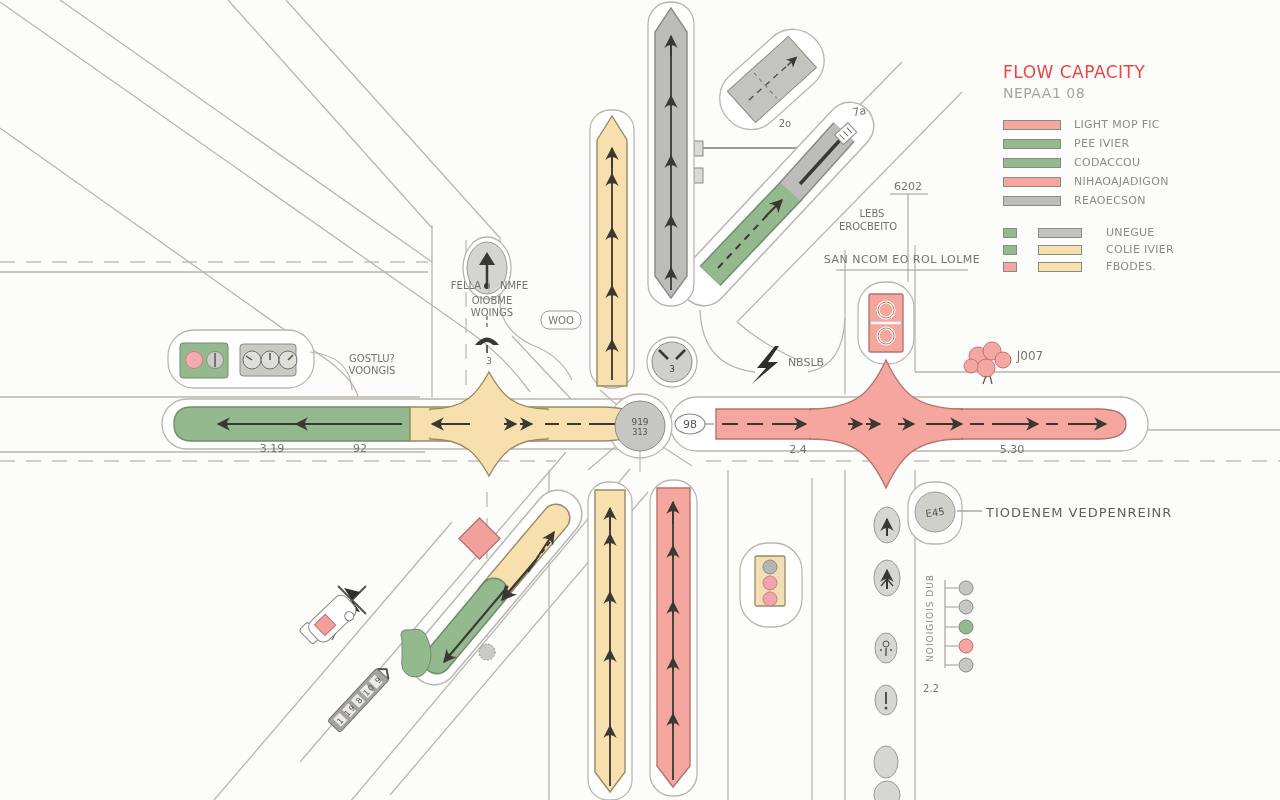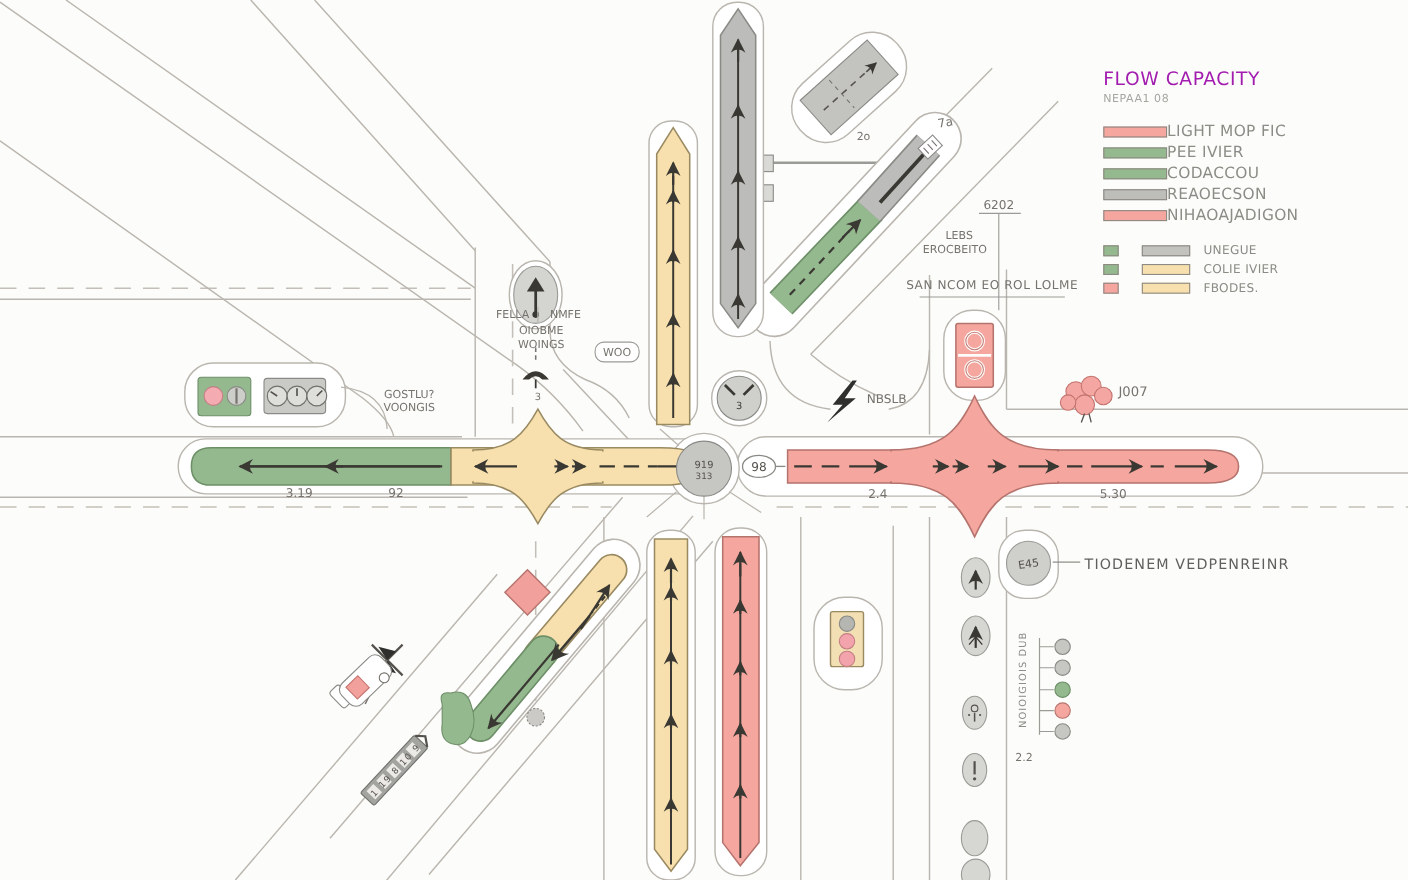--- a/index.html
+++ b/index.html
@@ -5,31 +5,31 @@
   html,body{margin:0;padding:0;background:#e9e9e6;}
   #stage{position:relative;width:1280px;height:800px;background:#fcfcfa;overflow:hidden;
          font-family:"DejaVu Sans","Liberation Sans",sans-serif;}
   svg text{font-family:"DejaVu Sans","Liberation Sans",sans-serif;}
   .rd{stroke:#bab6af;stroke-width:1.3;fill:none;}
   .rdash{stroke:#c3bfb8;stroke-width:1.4;fill:none;stroke-dasharray:15 11;}
   .case{fill:#ffffff;stroke:#bab6af;stroke-width:1.3;}
   .lbl{fill:#76736e;}
   
   .legend{position:absolute;left:1003px;top:62px;width:272px;}
-  .legend h1{margin:0;font-size:17px;font-weight:500;color:#a21caf;letter-spacing:.5px;}
-  .legend .sub{font-size:10px;color:#a5a5a0;margin-top:3px;letter-spacing:.5px;}
+  .legend h1{margin:0;font-size:17px;font-weight:500;color:#ef4444;letter-spacing:.5px;}
+  .legend .sub{font-size:14px;color:#a5a5a0;margin-top:3px;letter-spacing:.5px;}
   .lg-items{margin-top:14px;}
   .lg-row{display:flex;align-items:center;height:19px;}
   .sw{width:58px;height:10px;border:1px solid #8d8983;box-sizing:border-box;flex:none;}
-  .lg-row span{font-size:14px;color:#8c8c87;letter-spacing:.3px;white-space:nowrap;}
+  .lg-row span{font-size:11px;color:#8c8c87;margin-left:13px;letter-spacing:.3px;white-space:nowrap;}
   .lg-groups{margin-top:14px;}
   .lg-grow{display:flex;align-items:center;height:17px;}
   .sq{width:14px;height:10px;border:1px solid #8d8983;box-sizing:border-box;flex:none;}
   .bar{width:44px;height:10px;border:1px solid #8d8983;box-sizing:border-box;flex:none;margin-left:21px;}
-  .lg-grow span{font-size:11px;color:#8c8c87;margin-left:12px;letter-spacing:.3px;white-space:nowrap;}
+  .lg-grow span{font-size:11px;color:#8c8c87;margin-left:24px;letter-spacing:.3px;white-space:nowrap;}
 </style>
 </head>
 <body>
 
 <div id="stage">
 
 <svg width="1280" height="800" viewBox="0 0 1280 800">
   <defs>
     <marker id="ah" viewBox="0 0 12 12" refX="10" refY="6" markerWidth="8" markerHeight="8" orient="auto">
       <path d="M1,1 L11,6 L1,11 Q5.5,6 1,1 Z" fill="#3a3833"></path>
@@ -404,26 +404,26 @@
     </div>
     <div class="lg-row">
       <div class="sw" style="background: rgb(149, 185, 142);"></div>
       <span>PEE IVIER</span>
     </div>
     <div class="lg-row">
       <div class="sw" style="background: rgb(149, 185, 142);"></div>
       <span>CODACCOU</span>
     </div>
     <div class="lg-row">
+      <div class="sw" style="background: rgb(245, 166, 158);"></div>
+      <span>NIHAOAJADIGON</span>
+    </div>
+    <div class="lg-row">
       <div class="sw" style="background: rgb(189, 189, 186);"></div>
       <span>REAOECSON</span>
-    </div>
-    <div class="lg-row">
-      <div class="sw" style="background: rgb(245, 166, 158);"></div>
-      <span>NIHAOAJADIGON</span>
     </div>
   </div>
 
   <div class="lg-groups">
     <div class="lg-grow">
       <div class="sq" style="background: rgb(149, 185, 142);"></div>
       <div class="bar" style="background: rgb(194, 194, 191);"></div>
       <span>UNEGUE</span>
     </div>
     <div class="lg-grow">

